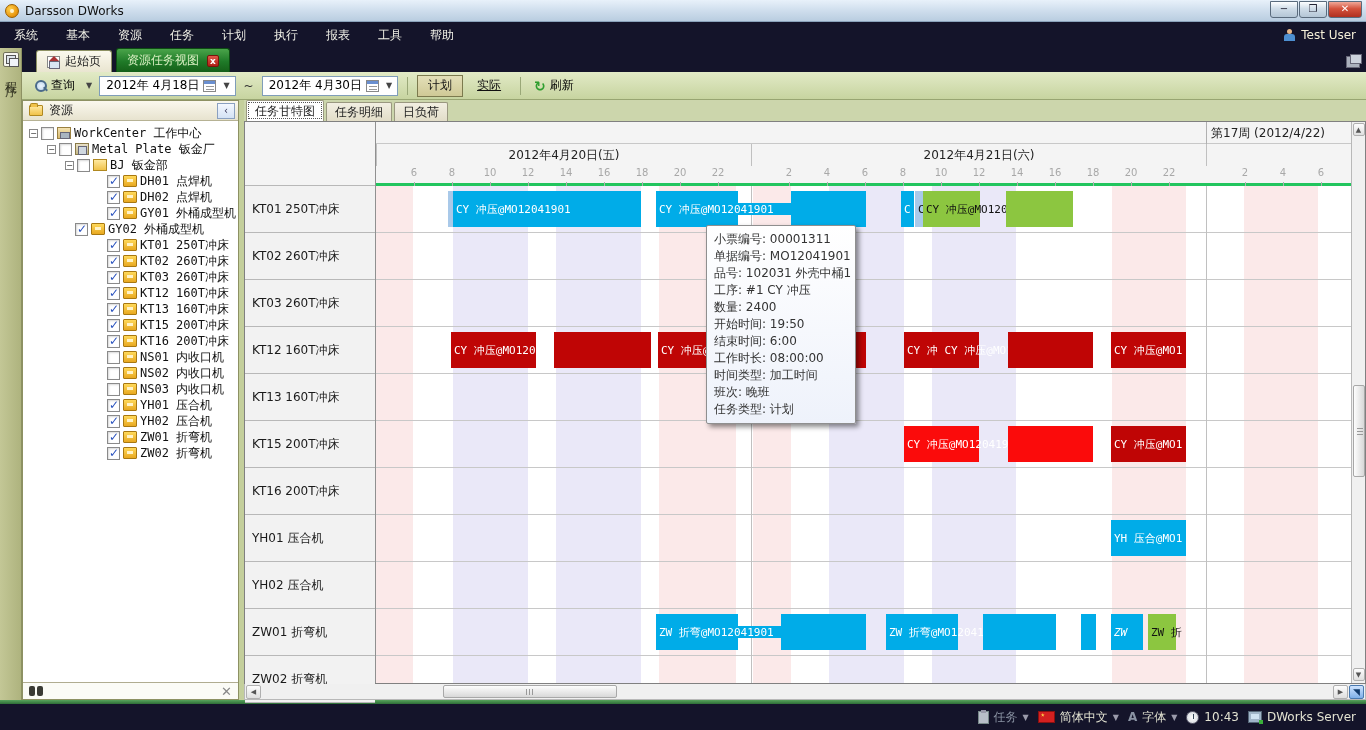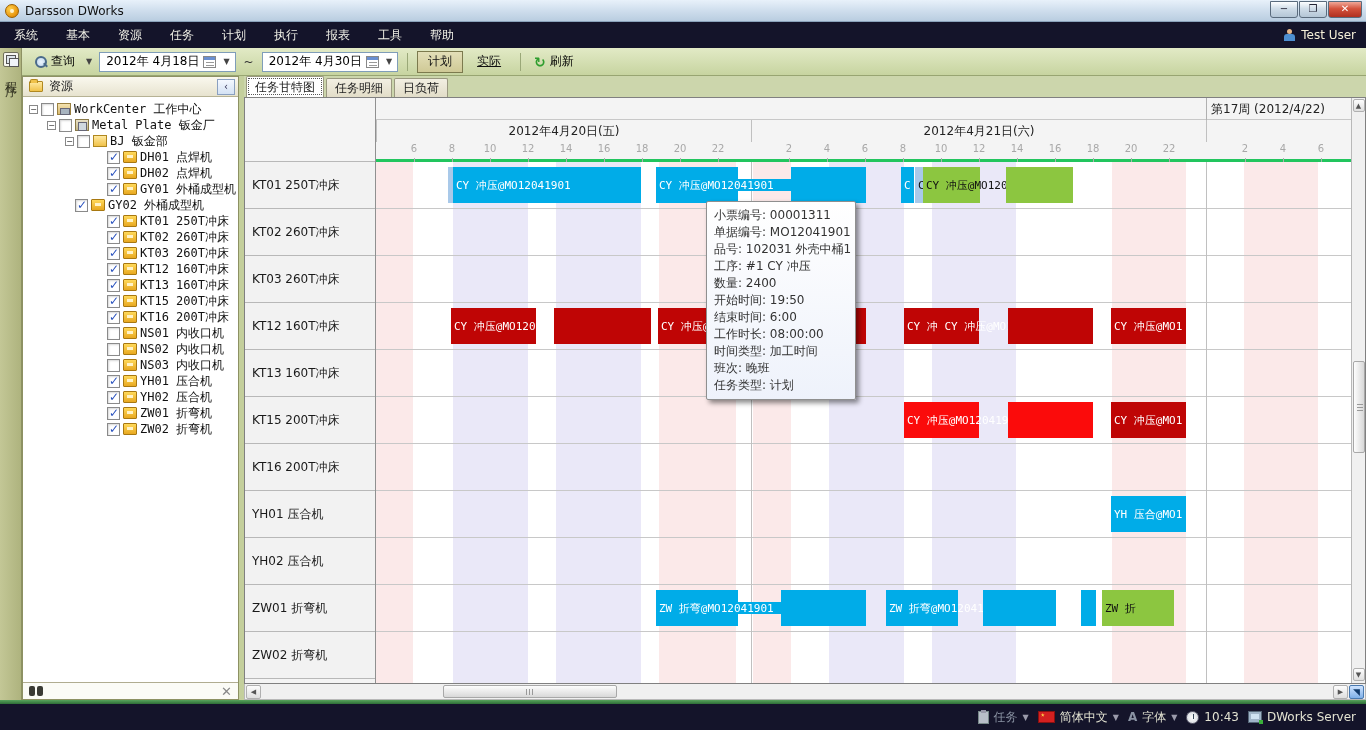--- a/index.html
+++ b/index.html
@@ -185,20 +185,31 @@
 
   <div class="midwrap">
 
     <div class="leftstrip">
       <span class="strip-ico"></span>
       <span class="strip-label">程序</span>
     </div>
 
     <div class="rightcol">
 
+      <div class="tabrow">
+        <span class="tab-home">
+          <span class="homeico"></span>
+          <span>起始页</span>
+        </span>
+        <span class="tab-active">
+          <span>资源任务视图</span>
+          <span class="tabclose">x</span>
+        </span>
+        <span class="tabrow-endico"></span>
+      </div>
 
       <div class="toolbar">
         <span class="tb-query">
           <span class="magico"></span>
           <span>查询</span>
         </span>
         <span class="caret">▼</span>
         <span class="datefield">
           <span>2012年 4月18日</span>
           <span class="calico"></span>
@@ -497,21 +508,21 @@
                   <div class="gbar conn" style="left: 362px; width: 43px; top: 440px; background: rgb(0, 172, 232);"></div>
                   <div class="gbar" style="left: 405px; width: 85px; top: 428px; background: rgb(0, 172, 232);"></div>
                   <div class="gbar" style="left: 510px; width: 72px; top: 428px; background: rgb(0, 172, 232);">
                     <span class="lbl">ZW 折弯@MO12041901</span>
                   </div>
                   <div class="gbar" style="left: 607px; width: 73px; top: 428px; background: rgb(0, 172, 232);"></div>
                   <div class="gbar" style="left: 705px; width: 15px; top: 428px; background: rgb(0, 172, 232);"></div>
                   <div class="gbar" style="left: 735px; width: 32px; top: 428px; background: rgb(0, 172, 232); font-style: italic;">
                     <span class="lbl">ZW</span>
                   </div>
-                  <div class="gbar darktext" style="left: 726px; width: 72px; top: 428px; background: rgb(140, 198, 64);">
+                  <div class="gbar darktext" style="left: 772px; width: 28px; top: 428px; background: rgb(140, 198, 64);">
                     <span class="lbl">ZW 折</span>
                   </div>
                 </div>
               <div class="gtooltip" id="gtooltip" style="left: 330px; top: 103px;">
                   <div>小票编号: 00001311</div>
                   <div>单据编号: MO12041901</div>
                   <div>品号: 102031 外壳中桶1</div>
                   <div>工序: #1  CY 冲压</div>
                   <div>数量: 2400</div>
                   <div>开始时间: 19:50</div>

